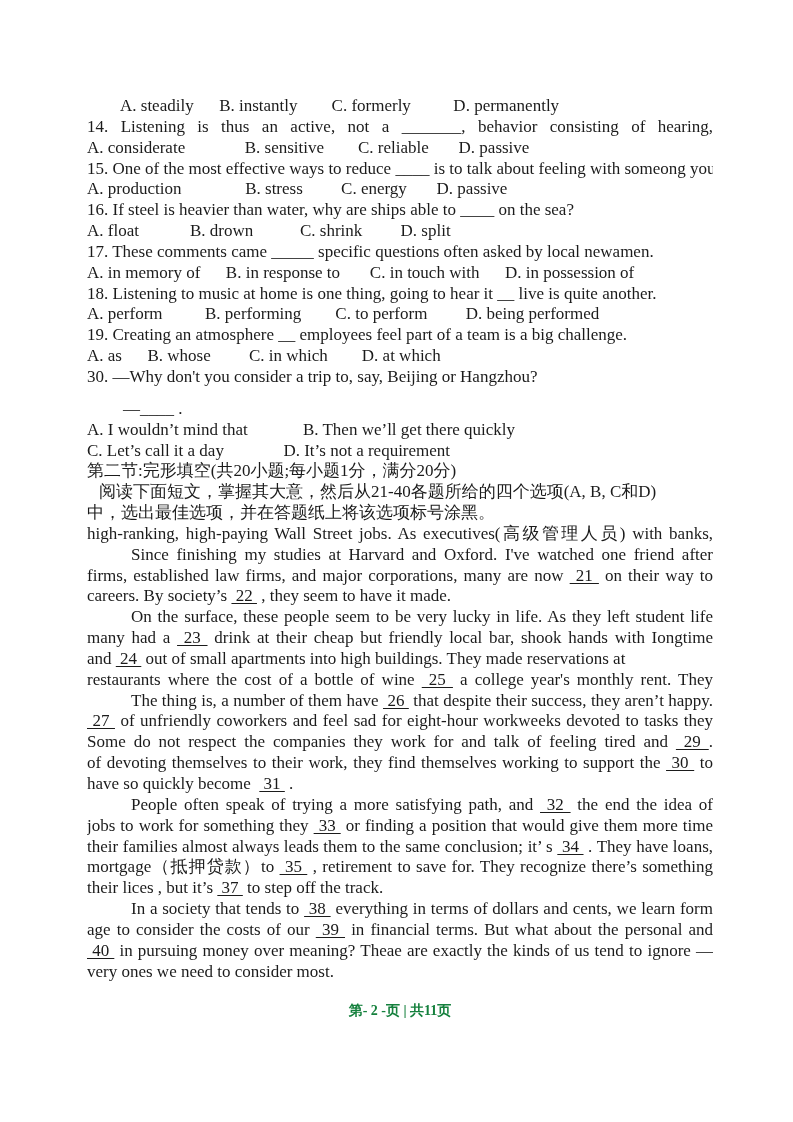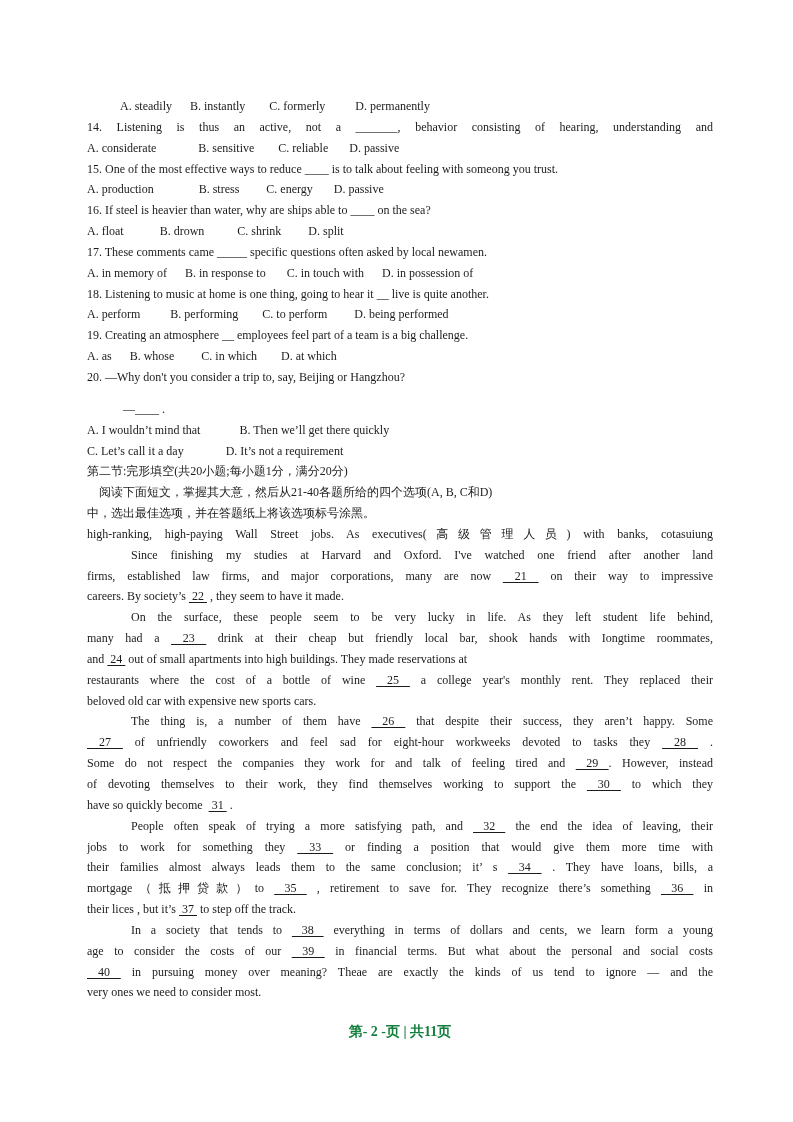--- a/index.html
+++ b/index.html
@@ -6,21 +6,21 @@
   body {
     width: 793px; height: 1122px;
     background: #ffffff;
     color: #1b1b1b;
     font-family: "Liberation Serif", "DejaVu Serif", serif;
     overflow: hidden;
   }
   .page { padding: 96px 0 0 87px; }
   .text-block {
     width: 626px;
-    font-size: 12px;
+    font-size: 17px;
     line-height: 20.85px;
     letter-spacing: 0px;
   }
   .line {
     white-space: pre;
     min-height: 20.85px;
     max-height: 20.85px;
     overflow: hidden;
   }
   .line.j {
@@ -54,36 +54,35 @@
       <div class="line">15. One of the most effective ways to reduce ____ is to talk about feeling with someong you trust.</div>
       <div class="line">A. production               B. stress         C. energy       D. passive</div>
       <div class="line">16. If steel is heavier than water, why are ships able to ____ on the sea?</div>
       <div class="line">A. float            B. drown           C. shrink         D. split</div>
       <div class="line">17. These comments came _____ specific questions often asked by local newamen.</div>
       <div class="line">A. in memory of      B. in response to       C. in touch with      D. in possession of</div>
       <div class="line">18. Listening to music at home is one thing, going to hear it __ live is quite another.</div>
       <div class="line">A. perform          B. performing        C. to perform         D. being performed</div>
       <div class="line">19. Creating an atmosphere __ employees feel part of a team is a big challenge.</div>
       <div class="line">A. as      B. whose         C. in which        D. at which</div>
-      <div class="line">20. —Why don't you consider a trip to, say, Beijing or Hangzhou?</div>
+      <div class="line">30. —Why don't you consider a trip to, say, Beijing or Hangzhou?</div>
       <div class="line" style="padding-left: 36px; margin-top: 11px;">—____ .</div>
       <div class="line">A. I wouldn’t mind that             B. Then we’ll get there quickly</div>
       <div class="line">C. Let’s call it a day              D. It’s not a requirement</div>
       <div class="line">第二节:完形填空(共20小题;每小题1分，满分20分)</div>
       <div class="line" style="padding-left: 12px;">阅读下面短文，掌握其大意，然后从21-40各题所给的四个选项(A, B, C和D)</div>
       <div class="line">中，选出最佳选项，并在答题纸上将该选项标号涂黑。</div>
       <div class="line j">high-ranking, high-paying Wall Street jobs. As executives(高级管理人员) with banks, cotasuiung</div>
       <div class="line j" style="padding-left: 44px;">Since finishing my studies at Harvard and Oxford. I've watched one friend after another land</div>
       <div class="line j">firms, established law firms, and major corporations, many are now <u class="blank">&nbsp;21&nbsp;</u> on their way to impressive</div>
       <div class="line">careers. By society’s <u class="blank">&nbsp;22&nbsp;</u> , they seem to have it made.</div>
       <div class="line j" style="padding-left: 44px;">On the surface, these people seem to be very lucky in life. As they left student life behind,</div>
       <div class="line j">many had a <u class="blank">&nbsp;23&nbsp;</u> drink at their cheap but friendly local bar, shook hands with Iongtime roommates,</div>
       <div class="line">and <u class="blank">&nbsp;24&nbsp;</u> out of small apartments into high buildings. They made reservations at</div>
       <div class="line j">restaurants where the cost of a bottle of wine <u class="blank">&nbsp;25&nbsp;</u> a college year's monthly rent. They replaced their</div>
-      <div class="line">beloved old car with expensive new sports cars.</div>
       <div class="line j" style="padding-left: 44px;">The thing is, a number of them have <u class="blank">&nbsp;26&nbsp;</u> that despite their success, they aren’t happy. Some</div>
       <div class="line j"><u class="blank">&nbsp;27&nbsp;</u> of unfriendly coworkers and feel sad for eight-hour workweeks devoted to tasks they <u class="blank">&nbsp;28&nbsp;</u> .</div>
       <div class="line j">Some do not respect the companies they work for and talk of feeling tired and <u class="blank">&nbsp;29&nbsp;</u>. However, instead</div>
       <div class="line j">of devoting themselves to their work, they find themselves working to support  the <u class="blank">&nbsp;30&nbsp;</u> to which they</div>
       <div class="line">have so quickly become  <u class="blank">&nbsp;31&nbsp;</u> .</div>
       <div class="line j" style="padding-left: 44px;">People often speak of trying a more satisfying path, and <u class="blank">&nbsp;32&nbsp;</u> the end the idea of leaving, their</div>
       <div class="line j">jobs to work for something they <u class="blank">&nbsp;33&nbsp;</u> or finding a position that would give them more time with</div>
       <div class="line j">their families almost always leads them to the same conclusion; it’ s <u class="blank">&nbsp;34&nbsp;</u> . They have loans, bills, a</div>
       <div class="line j">mortgage（抵押贷款）to <u class="blank">&nbsp;35&nbsp;</u> , retirement to save for. They recognize there’s something <u class="blank">&nbsp;36&nbsp;</u> in</div>
       <div class="line">their lices , but it’s <u class="blank">&nbsp;37&nbsp;</u> to step off the track.</div>

